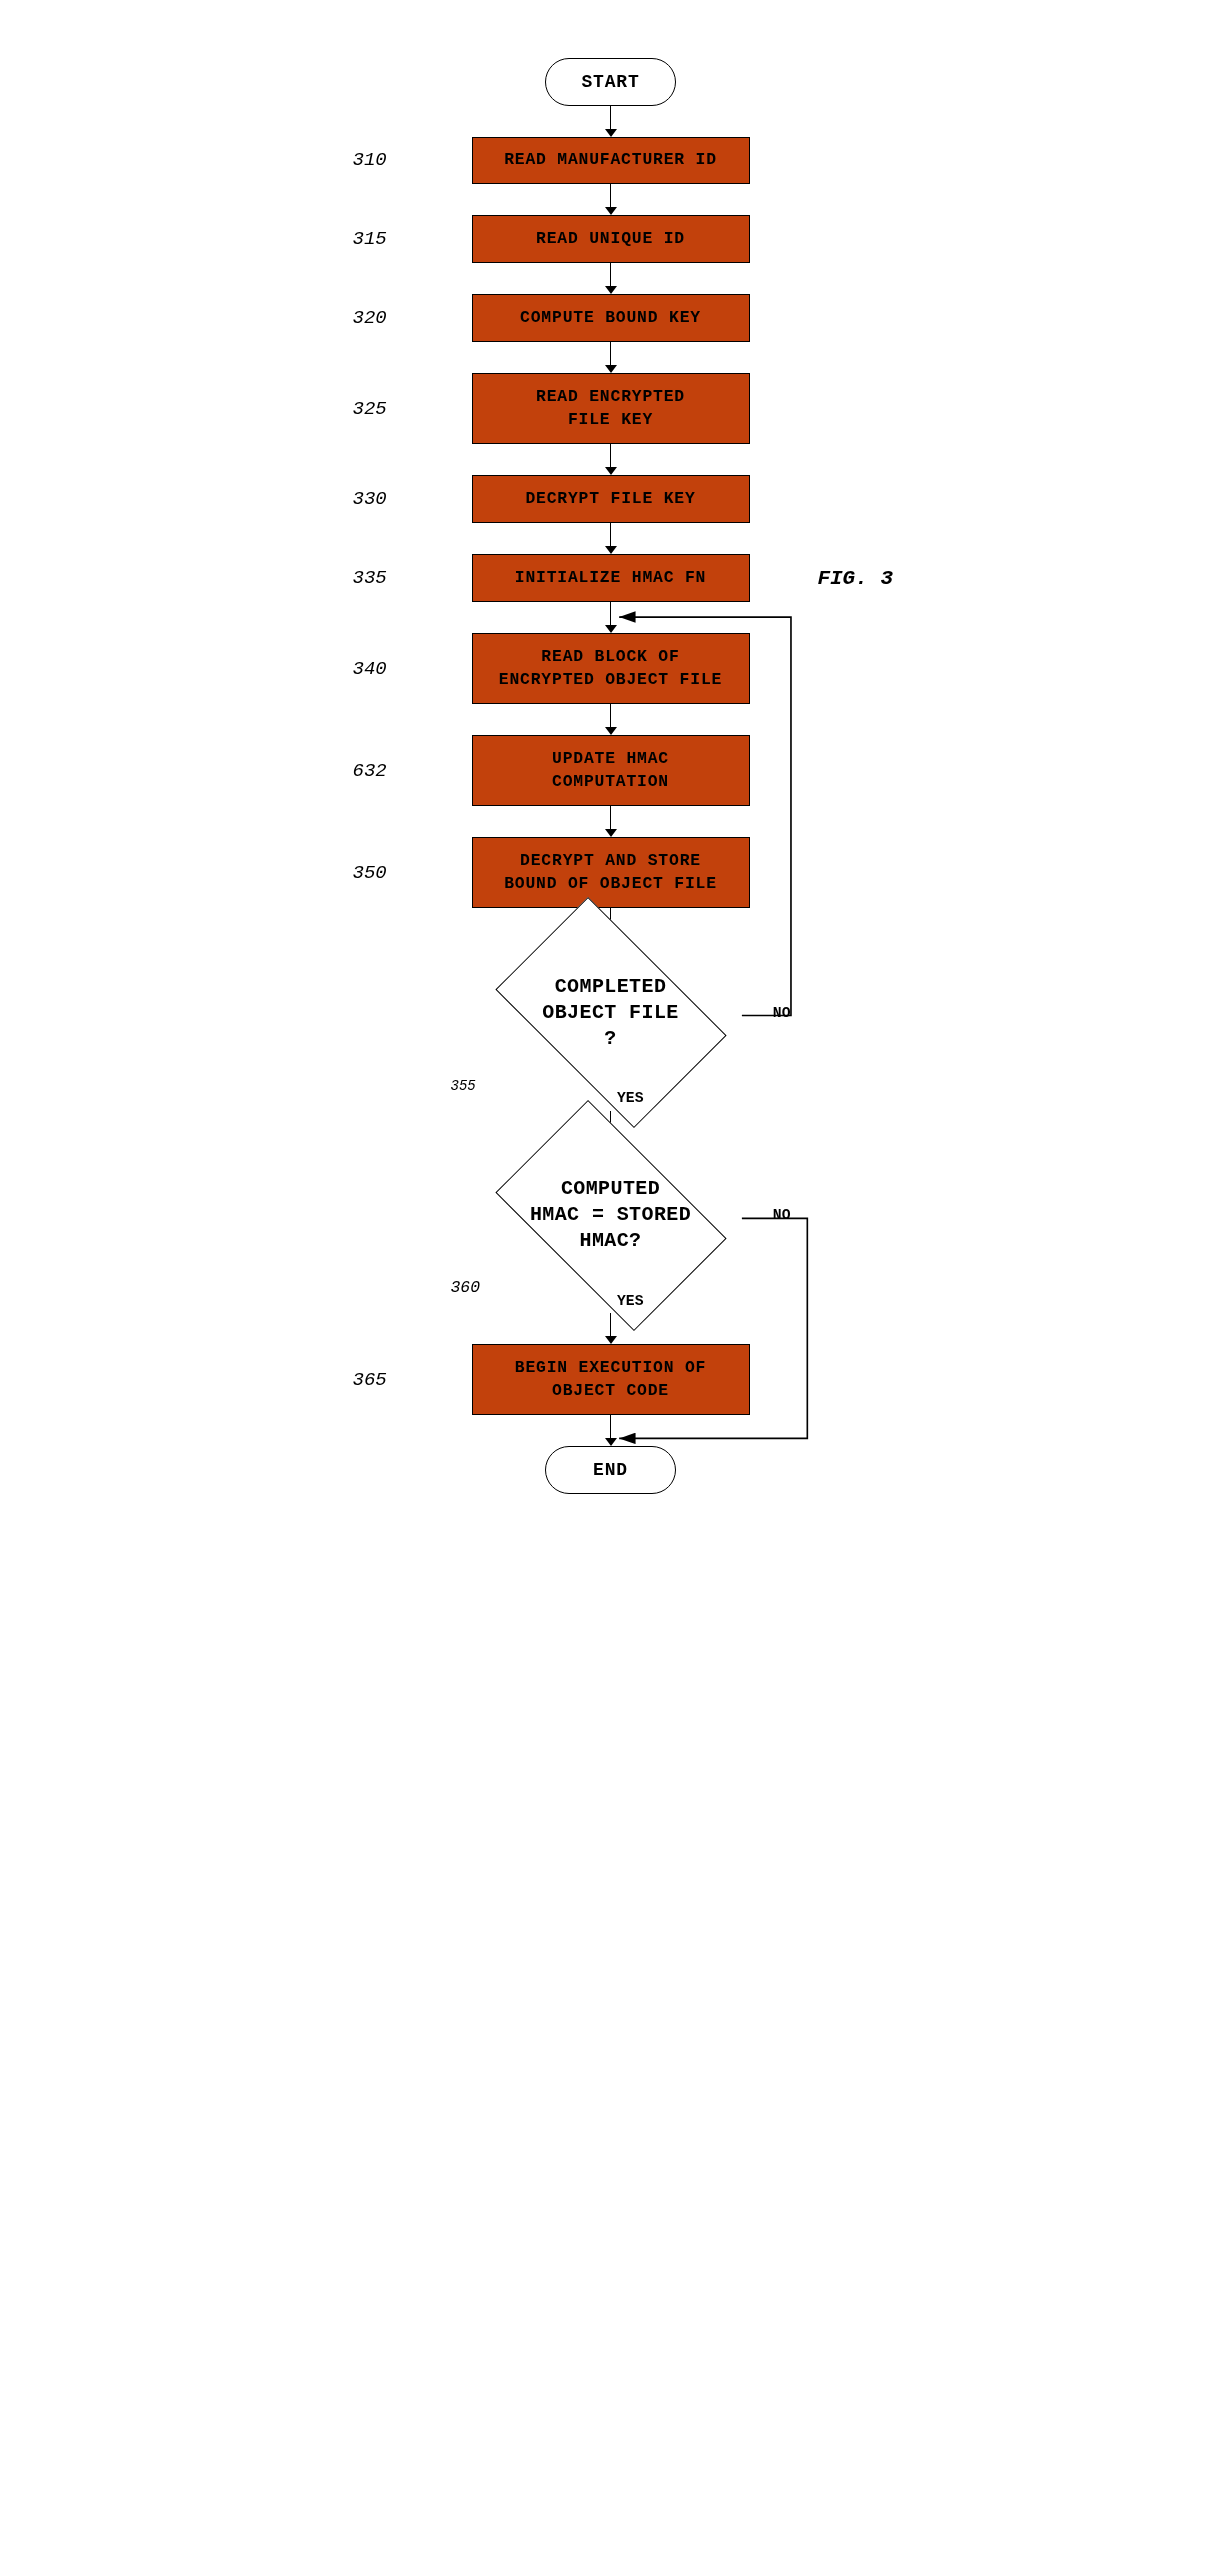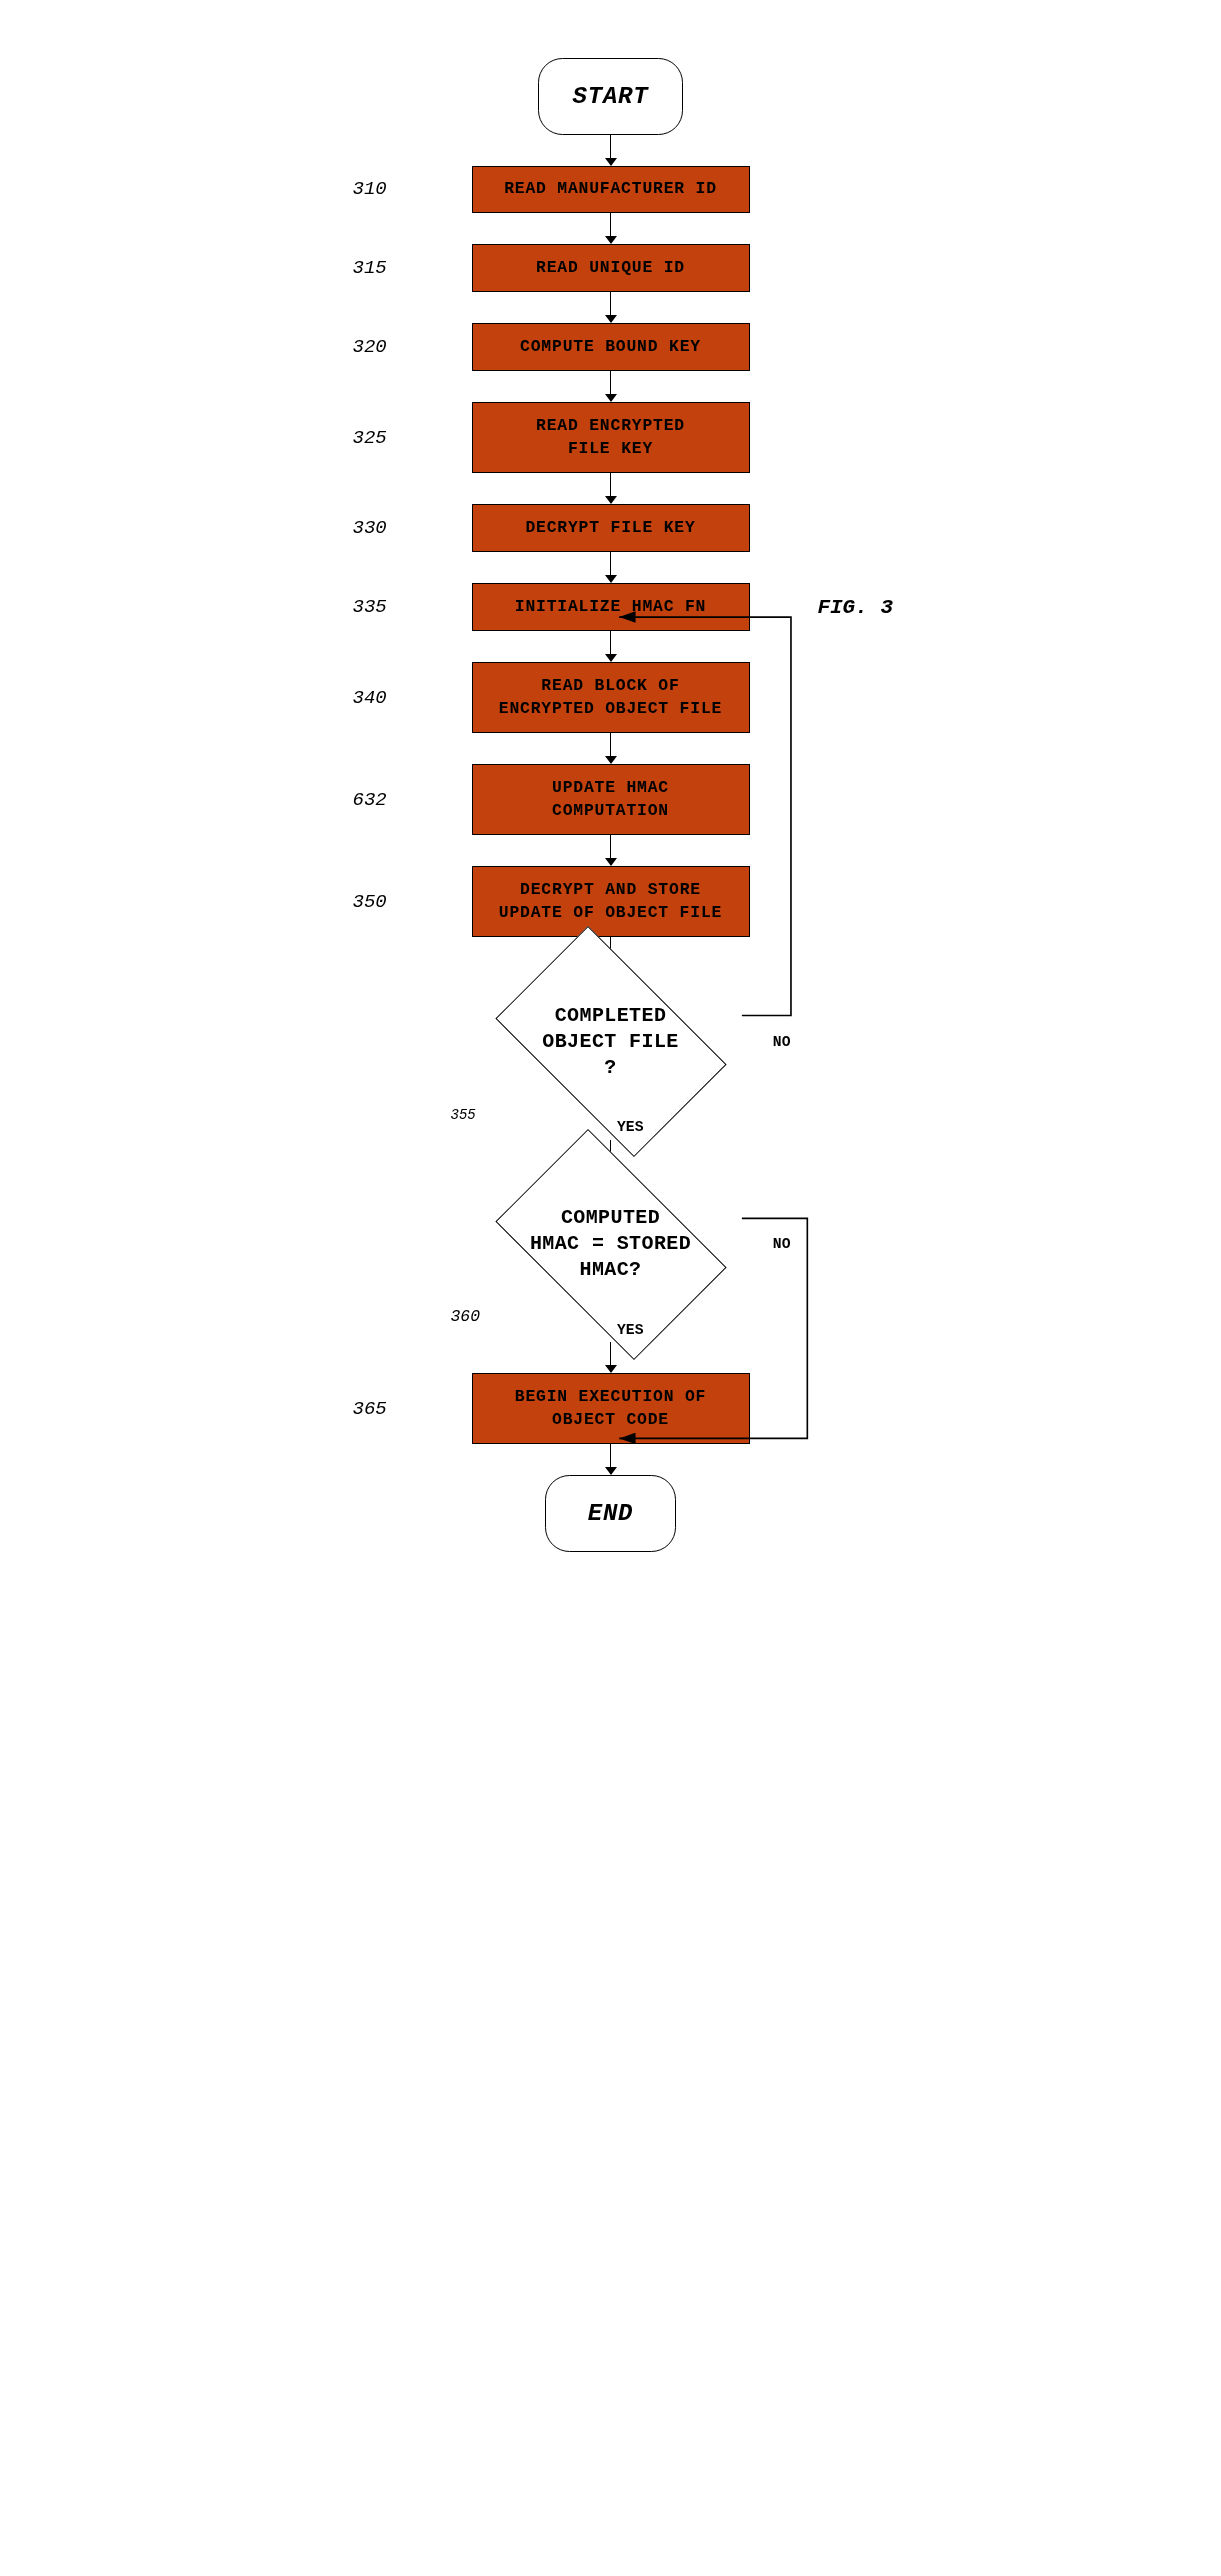--- a/index.html
+++ b/index.html
@@ -40,28 +40,27 @@
       border-left: 6.5px solid transparent;
       border-right: 6.5px solid transparent;
       border-top: 8.2px solid #000;
       margin: 0 auto;
     }
 
     
     .pill {
       border: 1.6px solid #000;
       border-radius: 24.5px;
-      padding: 24px 33px;
-      font-size: 24px;
+      padding: 13px 33px;
+      font-size: 18px;
       font-weight: bold;
       letter-spacing: 0.8px;
       background: #fff;
       text-align: center;
       min-width: 131px;
-      font-style: italic;
     }
 
     
     .rect-box {
       border: 1.6px solid #000;
       padding: 11.5px 19.6px;
       font-size: 16.4px;
       font-weight: bold;
       letter-spacing: 0.8px;
       background: #c2410c;
@@ -214,21 +213,21 @@
       <div class="rect-box" style="white-space: pre-line;">UPDATE HMAC
 COMPUTATION</div>
     </div>
 
     <div class="connector connector-short"></div>
     <div class="arrow-down"></div>
 
     <div class="step-row">
       <span class="step-label">350</span>
       <div class="rect-box" style="white-space: pre-line;">DECRYPT AND STORE
-UPDATE OF OBJECT FILE</div>
+BOUND OF OBJECT FILE</div>
     </div>
 
     <div class="connector connector-short"></div>
     <div class="arrow-down"></div>
 
     <div class="step-row" style="position:relative;">
       <div class="diamond-wrapper">
         <div class="diamond"></div>
         <div class="diamond-text">COMPLETED<br>OBJECT FILE<br>?</div>
       </div>

